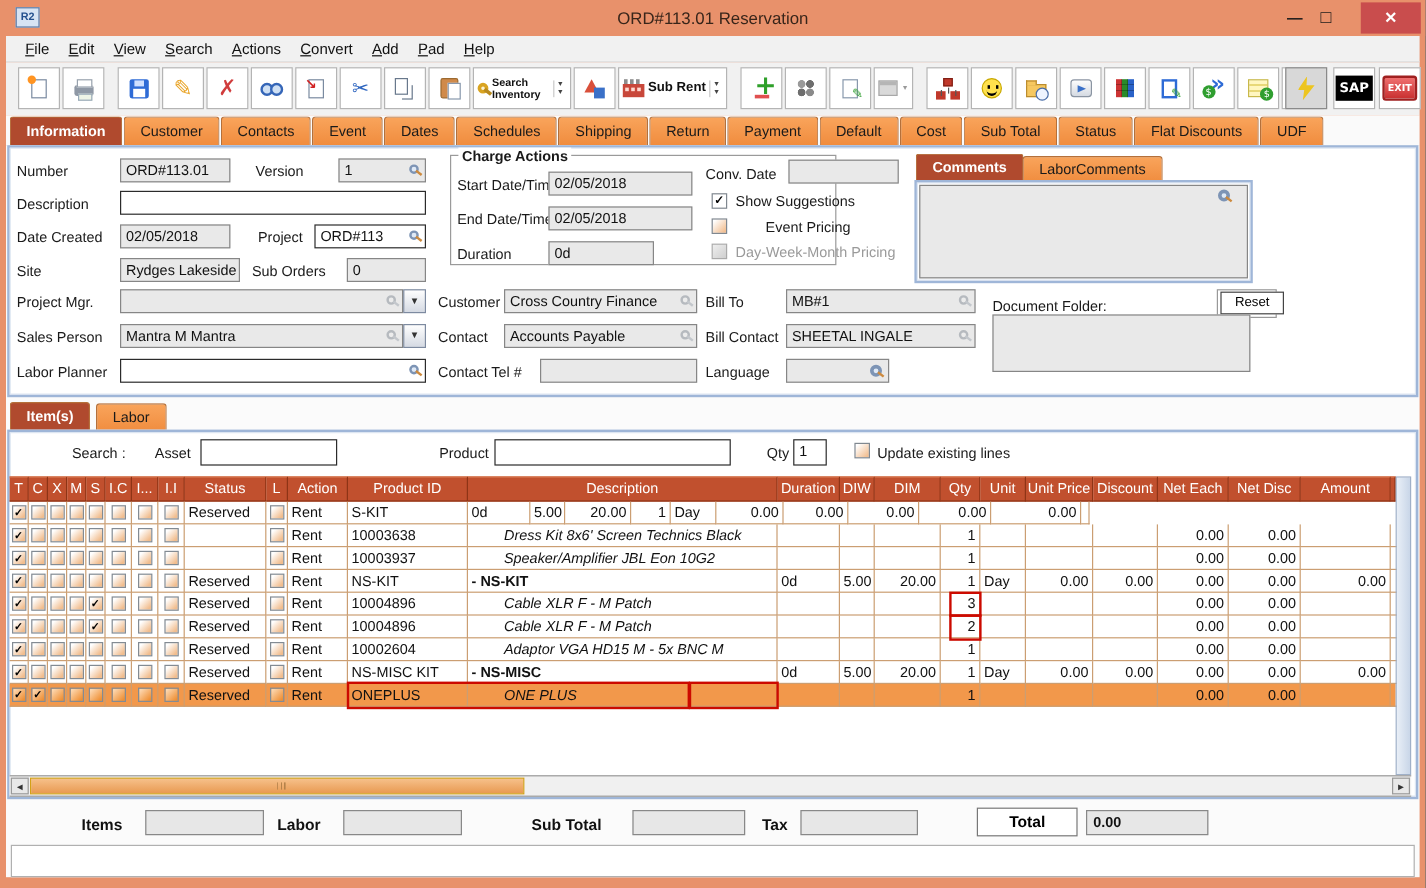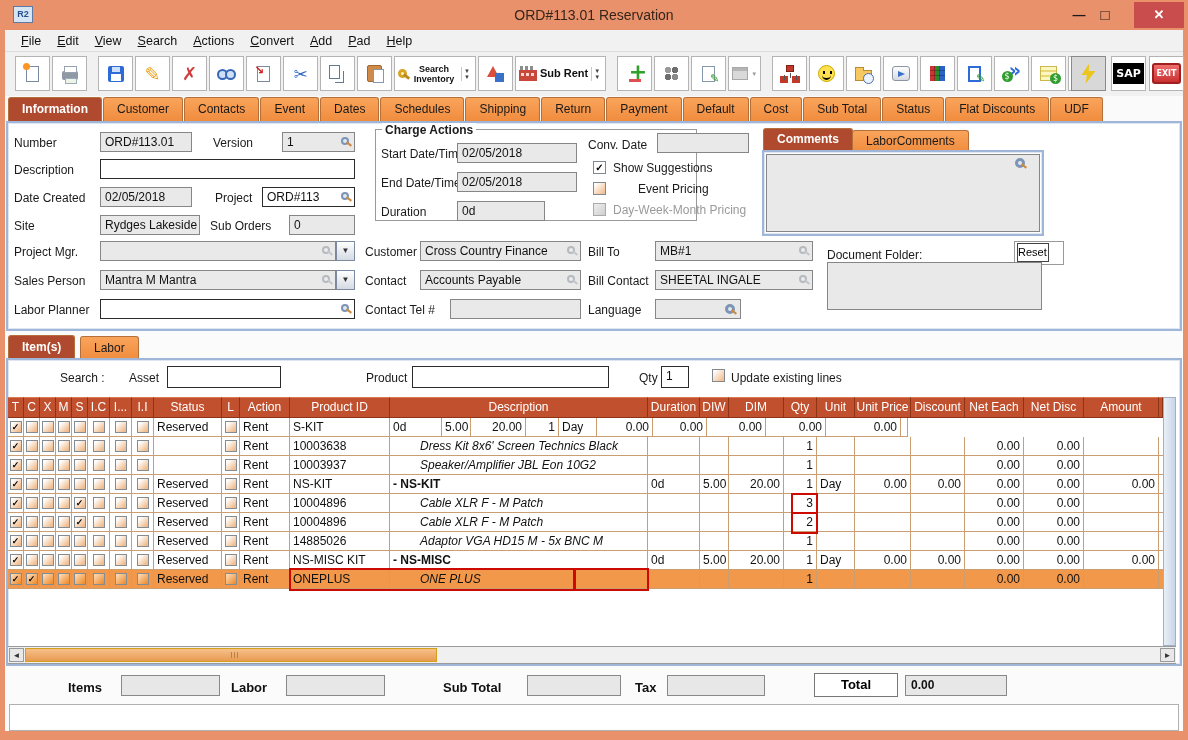--- a/index.html
+++ b/index.html
@@ -16,21 +16,21 @@
   .menubar{position:absolute;left:5px;top:30px;width:1178px;height:22px;background:#f1f1f1;border-bottom:1px solid #dcdcdc;display:flex;align-items:center;padding-left:8px;}
   .mitem{font-size:12.5px;color:#111;padding:0 8px;}
   .mitem::first-letter{text-decoration:underline;}
   
   .toolbar{position:absolute;left:5px;top:52px;width:1178px;height:44px;background:#f1f1f1;}
   .tbrow{position:absolute;left:10px;top:4px;display:flex;align-items:center;gap:2px;}
   .tbtn{width:35px;height:35px;background:#fff;border:1px solid #b4b4b4;display:flex;align-items:center;justify-content:center;position:relative;}
   .tbtn.wide{width:auto;padding:0 3px;gap:3px;}
   .tbtn.pressed{background:#d8d8d8;border:1px solid #8a8a8a;}
   .tgap{width:7px;height:35px;}
-  .tlabel{font-size:9px;font-weight:bold;color:#111;width:48px;line-height:10px;text-align:center;}
+  .tlabel{font-size:9px;font-weight:bold;color:#111;width:48px;line-height:10px;text-align:left;}
   .tlabel.one{width:auto;font-size:11px;line-height:11px;}
   .dbl{display:block;border-left:1px solid #c9c9c9;padding:1px 2px;color:#444;font-size:6px;line-height:6px;}
   .dbl::before{content:"▼";display:block;}
   .dbl::after{content:"▼";display:block;}
   .sgl{color:#9a9a9a;font-size:6px;}
   .sgl::before{content:"▼";}
   
   .ic{display:inline-block;position:relative;font-family:"DejaVu Sans",sans-serif;}
   .i-page{width:13px;height:16px;background:#fff;border:1px solid #7a8aa0;}
   .i-page.star::after{content:"";position:absolute;left:-4px;top:-4px;width:7px;height:7px;background:#ff9422;border-radius:50%;}
@@ -353,21 +353,21 @@
   <div class="fld" style="left:655px;top:299px;width:86px;height:20px;"><span></span><span class="mag big"></span></div>
 
   <span class="tab tab2 sel" style="position:absolute;left:763px;top:128px;">Comments</span>
   <span class="tab tab2" style="position:absolute;left:852px;top:130px;">LaborComments</span>
   <div class="panel" style="left:762px;top:150px;width:282px;height:86px;"></div>
   <div class="fld" style="left:766px;top:154px;width:274px;height:78px;"></div>
   <span class="mag big" style="left:1015px;top:158px;"></span>
 
   <span class="lbl" style="left:827px;top:248px;">Document Folder:</span>
   <div class="abs" style="left:1014px;top:241px;width:50px;height:24px;background:#fff;border:1px solid #999;"></div>
-  <div class="abs" style="left:1017px;top:243px;width:32px;height:19px;background:#fff;border:1px solid #444;font-size:11px;line-height:17px;">Reset</div>
+  <div class="abs" style="left:1017px;top:243px;width:53px;height:19px;background:#fff;border:1px solid #444;font-size:11px;text-align:center;line-height:17px;">Reset</div>
   <div class="fld" style="left:827px;top:262px;width:215px;height:48px;"></div>
 
   <span class="tab sel" style="position:absolute;left:8px;top:335px;">Item(s)</span>
   <span class="tab" style="position:absolute;left:80px;top:336px;">Labor</span>
 
   <div class="panel" style="left:6px;top:358px;width:1176px;height:308px;"></div>
 
   <span class="lbl" style="left:60px;top:371px;">Search :</span>
   <span class="lbl" style="left:129px;top:371px;">Asset</span>
   <div class="fld w" style="left:167px;top:366px;width:114px;height:22px;"></div>
@@ -691,21 +691,21 @@
           <span class="cbx"></span>
         </div>
         <div class="td c" style="width: 22px;">
           <span class="cbx"></span>
         </div>
         <div class="td " style="width: 68px;">Reserved</div>
         <div class="td c" style="width: 18px;">
           <span class="cbx"></span>
         </div>
         <div class="td " style="width: 50px;">Rent</div>
-        <div class="td " style="width: 100px;">14885026</div>
+        <div class="td " style="width: 100px;">10002604</div>
         <div class="td itm" style="width: 258px;">Adaptor VGA HD15 M - 5x BNC M</div>
         <div class="td " style="width: 52px;"></div>
         <div class="td r" style="width: 29px;"></div>
         <div class="td r" style="width: 55px;"></div>
         <div class="td r" style="width: 33px;">1</div>
         <div class="td " style="width: 38px;"></div>
         <div class="td r" style="width: 56px;"></div>
         <div class="td r" style="width: 54px;"></div>
         <div class="td r" style="width: 59px;">0.00</div>
         <div class="td r" style="width: 60px;">0.00</div>

